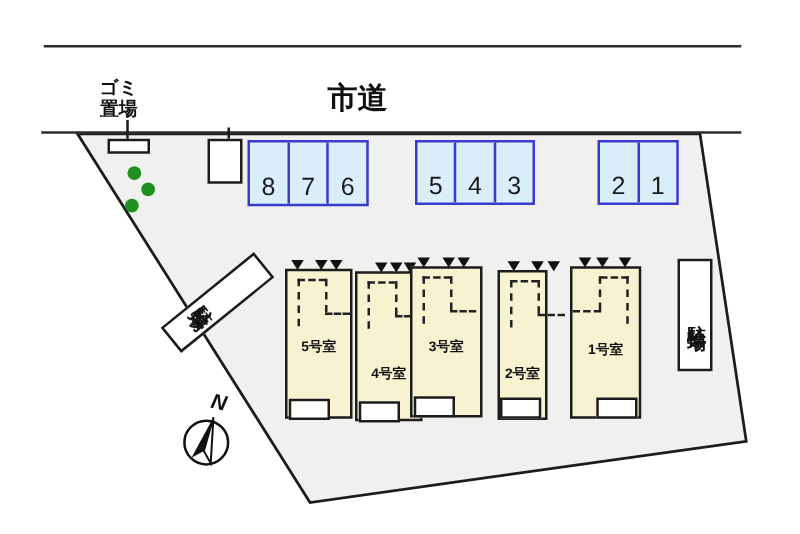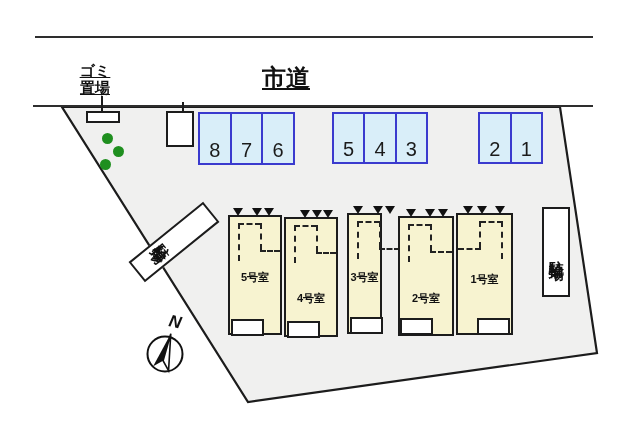--- a/index.html
+++ b/index.html
@@ -2,21 +2,21 @@
 <html><head>
 <meta charset="utf-8">
 <style>
   html,body{margin:0;padding:0;background:#fff;}
   #canvas{
     position:relative;width:640px;height:427px;background:#ffffff;overflow:hidden;
     font-family:"Liberation Sans","DejaVu Sans",sans-serif;color:#1b1b1b;
   }
   .abs{position:absolute;}
   .roadline{position:absolute;height:2px;background:#2e2e2e;}
-  .lbl{position:absolute;font-weight:bold;white-space:nowrap;color:#111;text-decoration:underline;}
+  .lbl{position:absolute;font-weight:bold;white-space:nowrap;color:#111;}
   .leader{position:absolute;width:2px;background:#1c1c1c;}
   .wrect{position:absolute;background:#ffffff;border:2px solid #1c1c1c;box-sizing:border-box;}
   .shrub{position:absolute;width:11px;height:11px;border-radius:50%;background:#1f8f1f;}
   .pgroup{position:absolute;border:2px solid #3a3ace;background:#d9eef9;display:flex;box-sizing:border-box;}
   .pcell{flex:1;display:flex;align-items:flex-end;justify-content:center;font-size:20px;padding-bottom:1px;color:#1b1b1b;}
   .pcell + .pcell{border-left:2px solid #3a3ace;}
   .unit{position:absolute;background:#f7f3d0;border:2px solid #1c1c1c;box-sizing:border-box;}
   .unit .inner{position:absolute;top:0;left:0;right:0;bottom:0;}
   .tri{position:absolute;top:-9px;width:0;height:0;border-left:5px solid transparent;border-right:5px solid transparent;border-top:8px solid #111;}
   .dash-v{position:absolute;width:0;border-left:2px dashed #222;}
@@ -106,35 +106,35 @@
       <div class="tri" style="left:37px;"></div>
       <div class="dash-v" style="left:8px;top:6px;height:38px;"></div>
       <div class="dash-h" style="left:8px;top:6px;width:23px;"></div>
       <div class="dash-v" style="left:30px;top:6px;height:27px;"></div>
       <div class="dash-h" style="left:30px;top:33px;width:20px;"></div>
       <div class="unit-label" style="top:72px;">4号室</div>
       <div class="porch" style="left:1px;top:102px;"></div>
     </div>
   </div>
 
-  <div class="unit" style="left:347px;top:213px;width:35px;height:121px;">
+  <div class="unit" style="left:328px;top:213px;width:58px;height:121px;">
     <div class="inner">
       <div class="tri" style="left:4px;"></div>
       <div class="tri" style="left:24px;"></div>
       <div class="tri" style="left:36px;"></div>
       <div class="dash-v" style="left:8px;top:6px;height:38px;"></div>
       <div class="dash-h" style="left:8px;top:6px;width:23px;"></div>
       <div class="dash-v" style="left:30px;top:6px;height:27px;"></div>
       <div class="dash-h" style="left:30px;top:33px;width:21px;"></div>
       <div class="unit-label" style="top:55px;">3号室</div>
       <div class="porch" style="left:1px;top:102px;"></div>
     </div>
   </div>
 
-  <div class="unit" style="left:398px;top:216px;width:56px;height:120px;">
+  <div class="unit" style="left:398px;top:216px;width:40px;height:120px;">
     <div class="inner">
       <div class="tri" style="left:6px;"></div>
       <div class="tri" style="left:25px;"></div>
       <div class="tri" style="left:38px;"></div>
       <div class="dash-v" style="left:8px;top:6px;height:38px;"></div>
       <div class="dash-h" style="left:8px;top:6px;width:23px;"></div>
       <div class="dash-v" style="left:30px;top:6px;height:27px;"></div>
       <div class="dash-h" style="left:30px;top:33px;width:22px;"></div>
       <div class="unit-label" style="top:73px;">2号室</div>
       <div class="porch" style="left:0px;top:100px;"></div>

